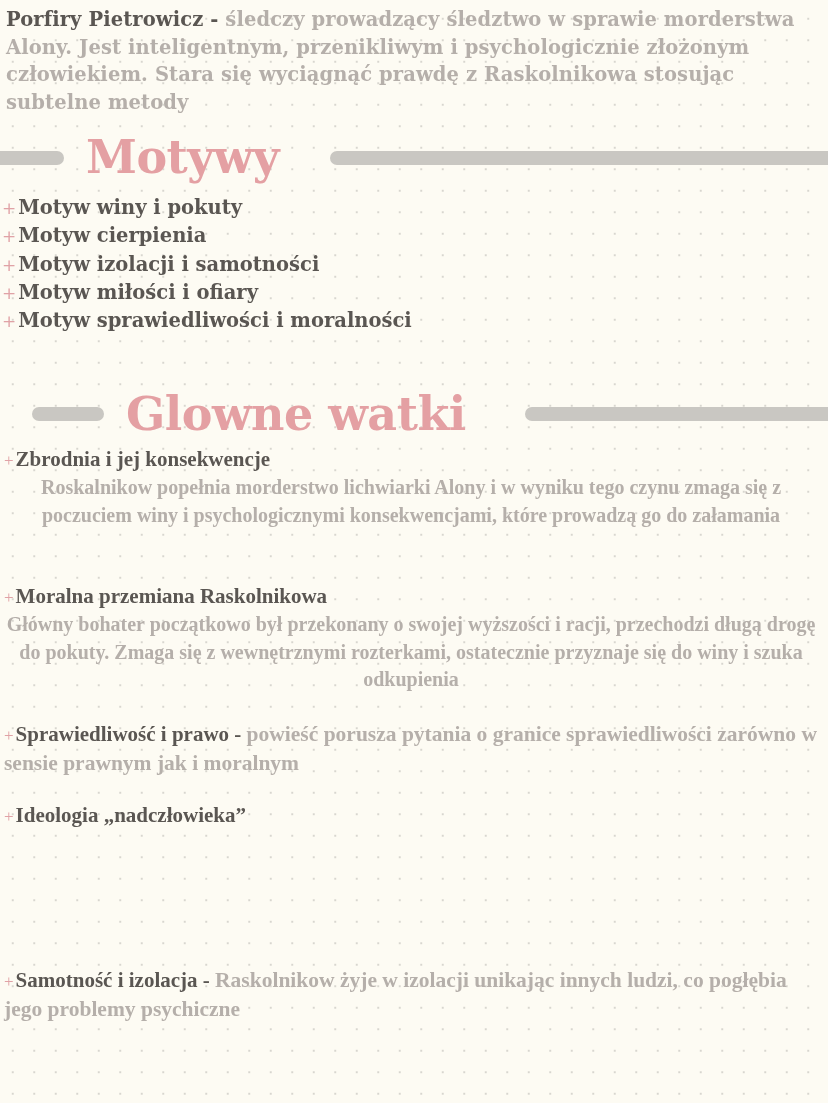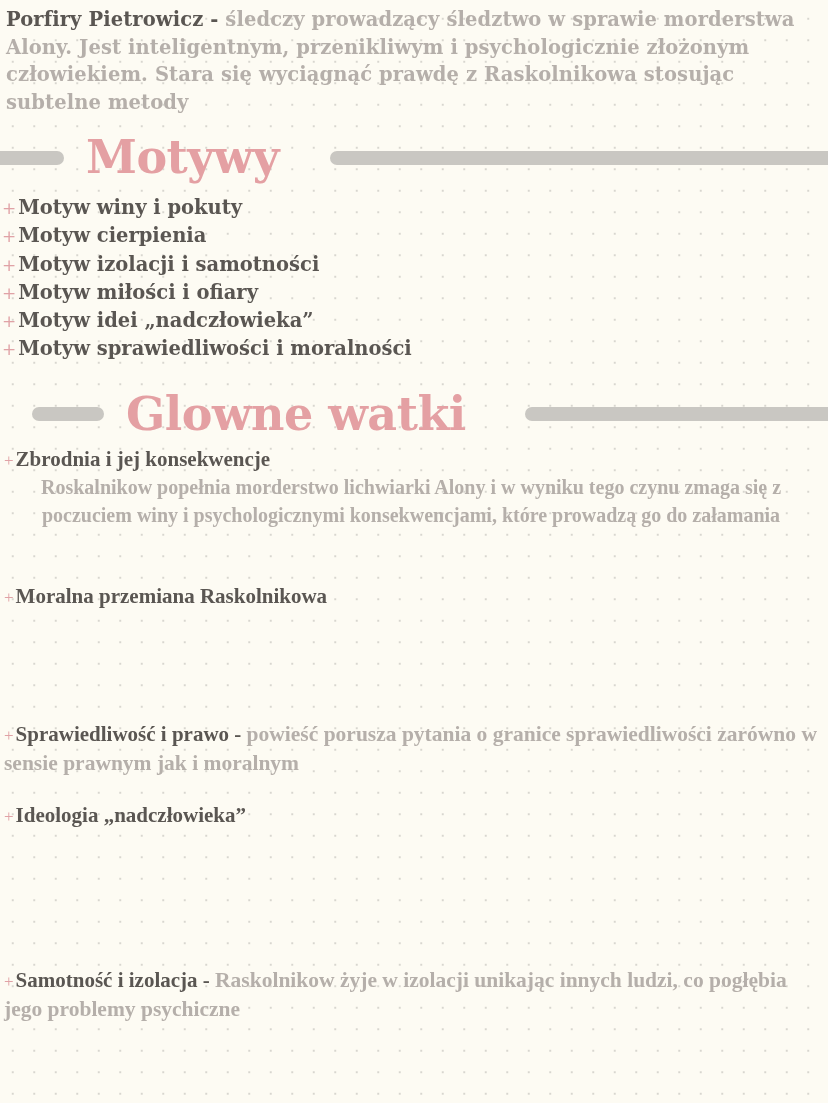--- a/index.html
+++ b/index.html
@@ -40,37 +40,37 @@
   <div class="bar" style="left:-8px; width:72px; top:24px;"></div>
   <div class="heading" style="left:86px; top:0;">Motywy</div>
   <div class="bar" style="left:330px; right:-10px; top:24px;"></div>
 </div>
 
 <div class="block motifs" style="top:194px; left:2px;">
   <div class="item"><span class="plus">+</span><span>Motyw winy i pokuty</span></div>
   <div class="item"><span class="plus">+</span><span>Motyw cierpienia</span></div>
   <div class="item"><span class="plus">+</span><span>Motyw izolacji i samotności</span></div>
   <div class="item"><span class="plus">+</span><span>Motyw miłości i ofiary</span></div>
-  <div class="item"><span class="plus">+</span><span>Motyw idei „nadczłowieka”</span></div>
   <div class="item"><span class="plus">+</span><span>Motyw sprawiedliwości i moralności</span></div>
 </div>
 
 <div class="heading-row" style="top:384px;margin-left:40px;">
   <div class="bar" style="left:-8px; width:72px; top:23px;"></div>
   <div class="heading" style="left:86px; top:0;">Glowne watki</div>
   <div class="bar" style="left:485px; right:-10px; top:23px;"></div>
 </div>
 
 <div class="block" style="top:446px; left:4px;">
   <div class="sec-title"><span class="plus">+</span><span>Zbrodnia i jej konsekwencje</span></div>
   <div class="sec-body">Roskalnikow popełnia morderstwo lichwiarki Alony i w wyniku tego czynu zmaga się z poczuciem winy i psychologicznymi konsekwencjami, które prowadzą go do załamania</div>
 </div>
 
 <div class="block" style="top:583px; left:4px;">
   <div class="sec-title"><span class="plus">+</span><span>Moralna przemiana Raskolnikowa</span></div>
+  <div class="sec-body">Główny bohater początkowo był przekonany o swojej wyższości i racji, przechodzi długą drogę do pokuty. Zmaga się z wewnętrznymi rozterkami, ostatecznie przyznaje się do winy i szuka odkupienia</div>
 </div>
 
 <div class="block" style="top:721px; left:4px;">
   <div class="sec-title" style="line-height:27.5px;"><span class="plus">+</span><span>Sprawiedliwość i prawo</span><span> - </span><span class="desc" style="font-size:21.5px;">powieść porusza pytania o granice sprawiedliwości zarówno w sensie prawnym jak i moralnym</span></div>
 </div>
 
 <div class="block" style="top:802px; left:4px;">
   <div class="sec-title"><span class="plus">+</span><span>Ideologia „nadczłowieka”</span></div>
 </div>
 

